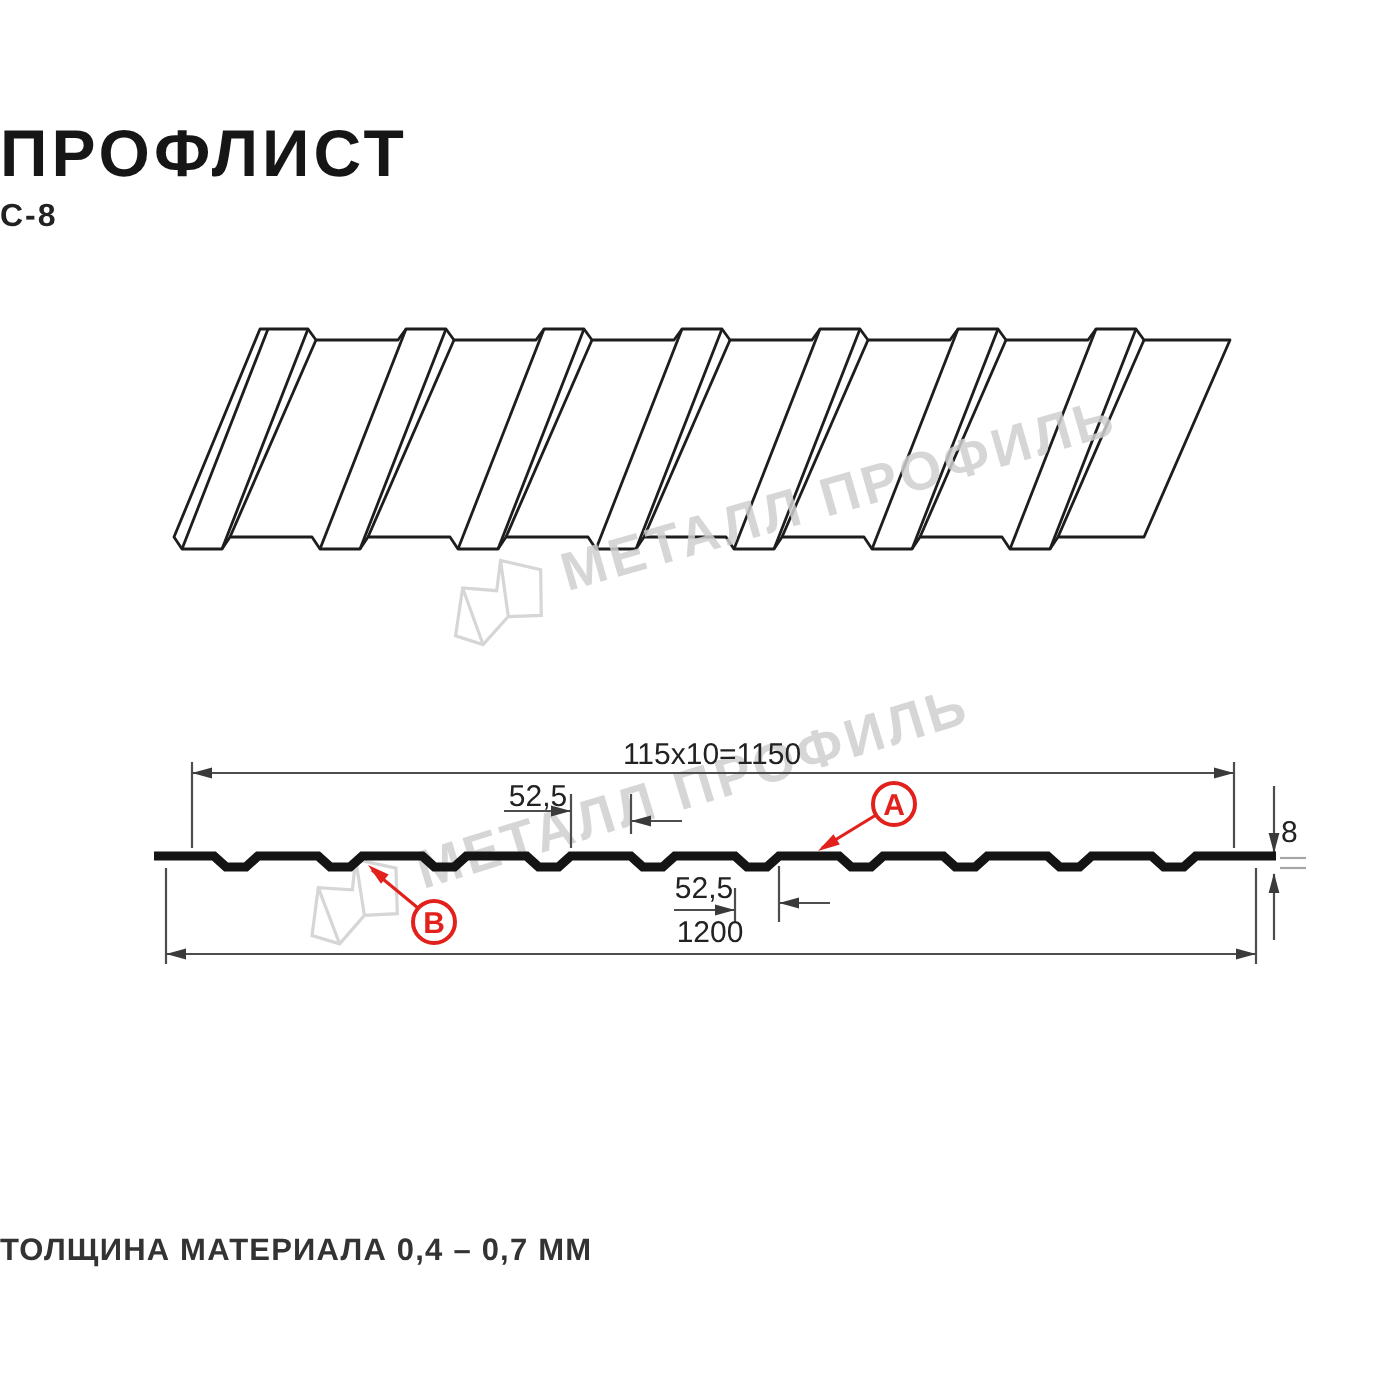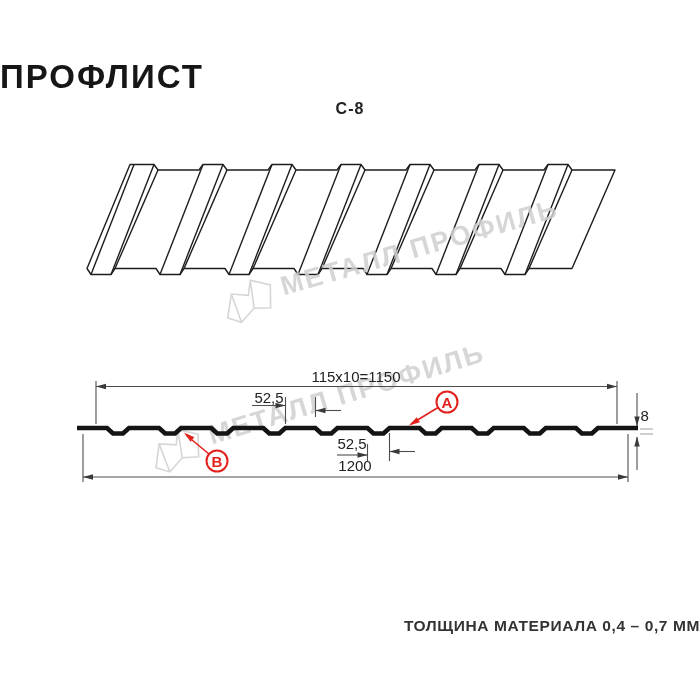--- a/index.html
+++ b/index.html
@@ -5,25 +5,25 @@
   html,body{margin:0;padding:0;}
   body{
     width:700px;height:700px;position:relative;background:#ffffff;overflow:hidden;
     font-family:"Liberation Sans", sans-serif;
   }
   .page-title{
     position:absolute;left:0;right:0;top:58px;
     font-size:33px;font-weight:bold;letter-spacing:2px;color:#161616;
   }
   .page-subtitle{
-    position:absolute;left:0;right:0;top:100px;text-align:center;
+    position:absolute;left:0;right:0;top:100px;text-align:left;
     font-size:16px;font-weight:bold;letter-spacing:1px;color:#222;
   }
   .footer-note{
-    position:absolute;left:0;right:0;top:617px;text-align:right;
+    position:absolute;left:0;right:0;top:617px;text-align:left;
     font-size:15.5px;font-weight:bold;letter-spacing:.6px;color:#333;
   }
   svg.scene{position:absolute;left:0;top:0;}
   .dim-text{font-size:15px;fill:#222;}
   .callout-text{font-size:15px;font-weight:bold;}
 </style>
 </head>
 <body>
 
 <div class="page-title">ПРОФЛИСТ</div>

